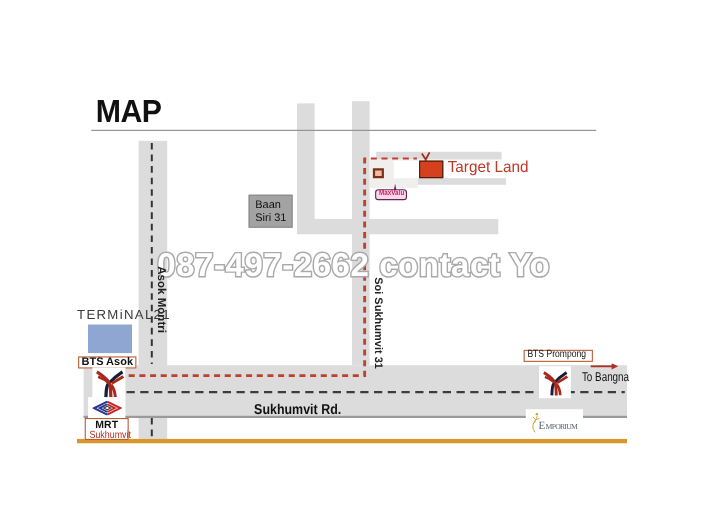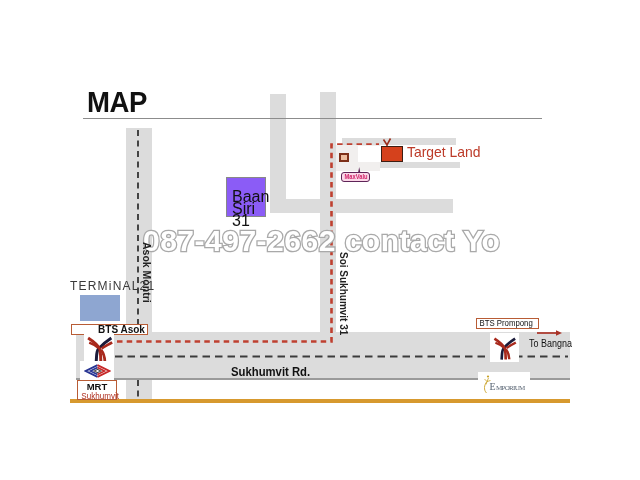--- a/index.html
+++ b/index.html
@@ -26,21 +26,21 @@
   <svg class="abs" style="left:0;top:0;" width="640" height="480" viewBox="0 0 640 480">
     <line x1="138" y1="130" x2="138" y2="331" stroke="#333" stroke-width="1.8" stroke-dasharray="6 4.5"></line>
     <line x1="138" y1="380" x2="138" y2="397" stroke="#333" stroke-width="1.8" stroke-dasharray="6 4.5"></line>
     <line x1="115" y1="356.5" x2="568" y2="356.5" stroke="#3c3c3c" stroke-width="2.2" stroke-dasharray="7.5 5"></line>
     <polyline points="117,341.5 331.5,341.5 331.5,144.5 379,144.5" fill="none" stroke="#bf4030" stroke-width="2.6" stroke-dasharray="5.5 4.2"></polyline>
     <path d="M383.5,139.5 L387,145 L390.5,138.5 M387,145 L387,148" fill="none" stroke="#9c2f1d" stroke-width="1.6"></path>
     <line x1="537" y1="333" x2="557" y2="333" stroke="#a93226" stroke-width="1.7"></line>
     <path d="M556,330.2 L562,333 L556,335.8 Z" fill="#a93226"></path>
   </svg>
 
-  <div class="abs" style="left:226px;top:177px;width:33px;height:25px;border:1px solid #888;background:#8b5cf6;font-size:16px;color:#111;padding-left:5px;padding-top:13px;line-height:12px;">Baan<br>Siri 31</div>
+  <div class="abs" style="left:226px;top:177px;width:33px;height:25px;border:1px solid #888;background:#a3a3a3;font-size:10px;color:#111;padding-left:5px;padding-top:3px;line-height:12px;">Baan<br>Siri 31</div>
 
   <div class="abs" style="left:336px;top:145px;width:44px;height:26px;background:#f1efee;"></div>
   <div class="abs" style="left:358px;top:146px;width:23px;height:16px;background:#fff;"></div>
   <div class="abs" style="left:381px;top:146px;width:20px;height:14px;background:#d5411c;border:1px solid #3d1d12;"></div>
   <div class="abs" style="left:339px;top:153px;width:6px;height:5px;background:#edbd9e;border:2px solid #7d3019;"></div>
   <div class="abs" style="left:407px;top:144.5px;font-size:14.5px;line-height:15px;color:#bc3a28;transform:scaleX(0.96);transform-origin:0 0;white-space:nowrap;">Target Land</div>
 
   <div class="abs" style="left:341px;top:172px;width:27px;height:7.5px;border:1.5px solid #5e2458;background:#fbd7e8;border-radius:3px;text-align:center;font-size:7px;font-weight:bold;color:#d0246a;line-height:7.5px;"><span style="display:inline-block;transform:scaleX(0.82) translateY(-0.5px);transform-origin:50% 0;">MaxValu</span></div>
   <svg class="abs" style="left:356px;top:167px;" width="6" height="6" viewBox="0 0 6 6">
     <path d="M3.2,0 L4.4,6 L2,6 Z" fill="#5e2458"></path>
@@ -49,21 +49,21 @@
   <svg class="abs" style="left:0;top:0;" width="640" height="480" viewBox="0 0 640 480">
     <text x="143" y="251" font-family="Liberation Sans, sans-serif" font-size="30" font-weight="bold" fill="#ffffff" stroke="#a9a9a9" stroke-width="2.6" paint-order="stroke" letter-spacing="0.5">087-497-2662 contact Yo</text>
   </svg>
 
   <div class="abs" style="left:151.5px;top:242px;transform:rotate(90deg);transform-origin:0 0;white-space:nowrap;font-size:10.5px;font-weight:bold;color:#222;line-height:10.5px;">Asok Montri</div>
   <div class="abs" style="left:347.5px;top:251.5px;transform:rotate(90deg);transform-origin:0 0;white-space:nowrap;font-size:10px;font-weight:bold;color:#222;line-height:10px;">Soi Sukhumvit 31</div>
 
   <div class="abs" style="left:70px;top:281px;font-size:12px;line-height:11px;font-weight:500;color:#3a3a3a;letter-spacing:1.2px;white-space:nowrap;">TERMiNAL21</div>
   <div class="abs" style="left:80px;top:295px;width:40px;height:26px;background:#8ea6d1;"></div>
 
-  <div class="abs" style="left:71px;top:324px;width:51px;height:8.5px;border:1.5px solid #b85c35;background:#fff;text-align:center;font-size:10px;font-weight:bold;color:#111;line-height:9px;white-space:nowrap;padding-left:24px;">BTS Asok</div>
+  <div class="abs" style="left:71px;top:324px;width:51px;height:8.5px;border:1.5px solid #b85c35;background:#fff;text-align:center;font-size:10px;font-weight:bold;color:#111;line-height:9px;white-space:nowrap;">BTS Asok</div>
 
   <div class="abs" style="left:84px;top:334px;width:30px;height:28px;background:#fff;"></div>
   <svg class="abs" style="left:86px;top:335px;" width="28" height="27" viewBox="0 0 100 100">
     <path d="M36,98 C38,76 36,62 44,52 C56,38 72,24 92,11" fill="none" stroke="#1b1b3a" stroke-width="11"></path>
     <path d="M53,98 C53,78 51,62 50,54 C45,39 26,24 6,11" fill="none" stroke="#a8291c" stroke-width="11"></path>
     <path d="M68,97 C67,78 60,63 54,55" fill="none" stroke="#a8291c" stroke-width="10"></path>
     <path d="M56,50 C68,42 82,35 95,27" fill="none" stroke="#a8291c" stroke-width="10"></path>
     <path d="M44,48 C36,40 24,33 10,28" fill="none" stroke="#a8291c" stroke-width="9"></path>
   </svg>
 

